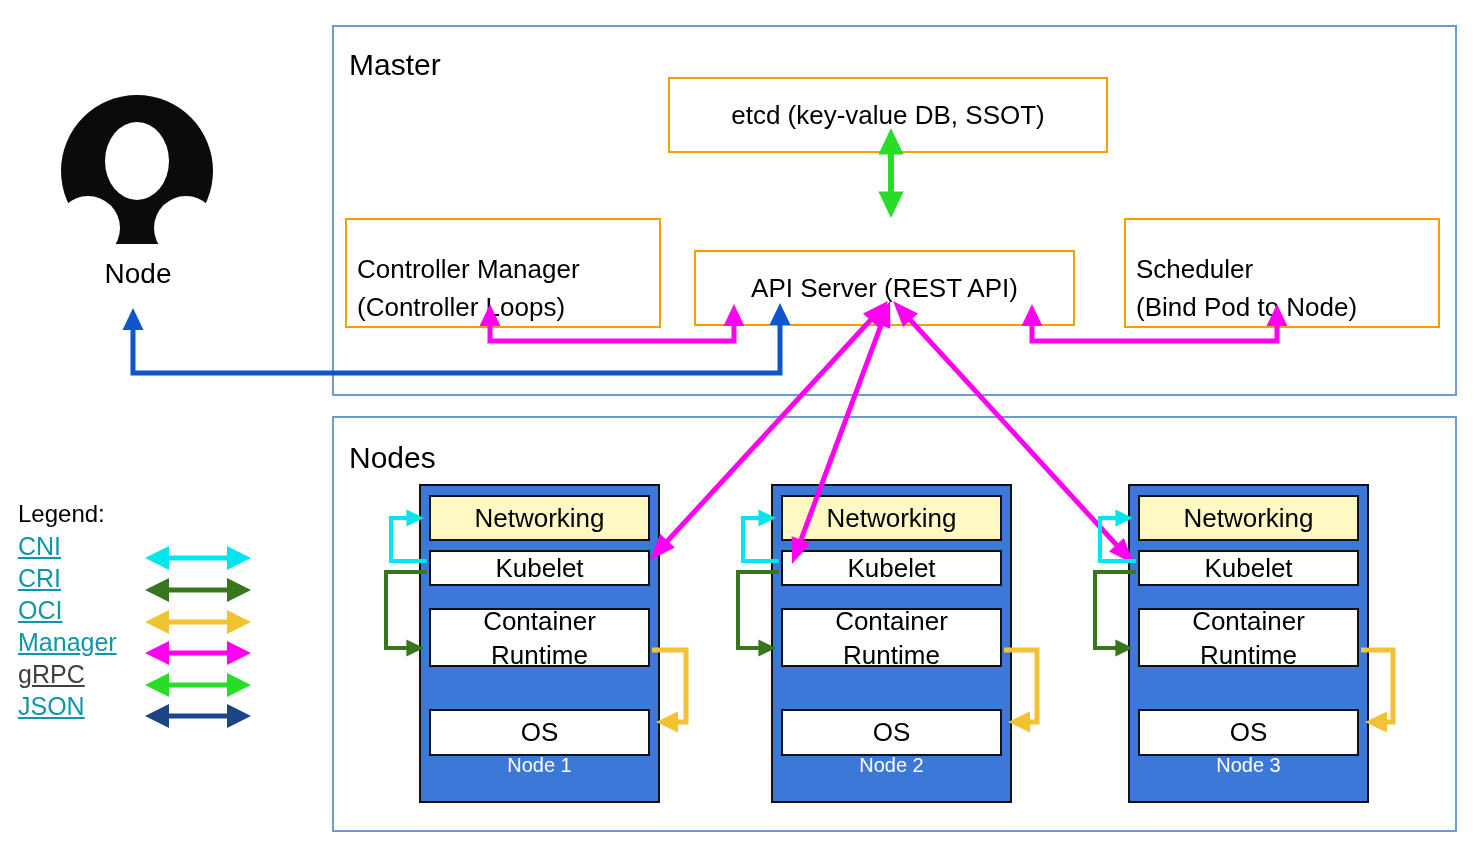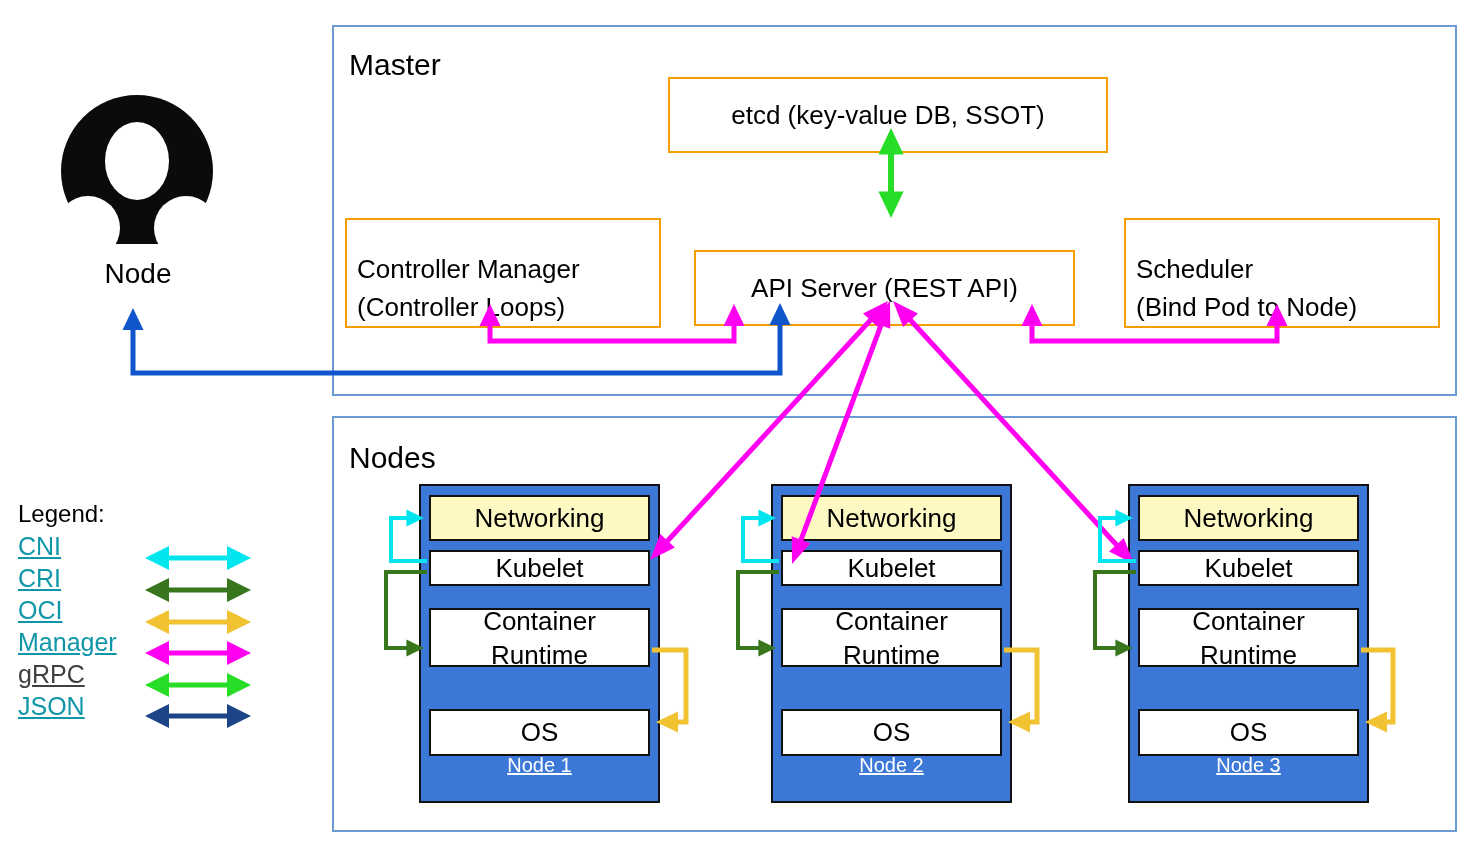--- a/index.html
+++ b/index.html
@@ -29,21 +29,21 @@
   .layer{
     position:absolute;left:8px;width:221px;background:#fff;border:2px solid #111;
     box-sizing:border-box;display:flex;align-items:center;justify-content:center;
     font-size:26px;text-align:center;
   }
   .layer.networking{top:9px;height:46px;background:#fef9c3;}
   .layer.kubelet{top:64px;height:36px;text-align:center;}
   .layer.runtime{top:122px;height:59px;flex-direction:column;line-height:34px;}
   .layer.os{top:207px;height:47px;margin-top:16px;}
   .node-label{
-    position:absolute;left:0;right:0;top:268px;text-align:center;color:#fff;font-size:20px;text-decoration:underline;
+    position:absolute;left:0;right:0;top:268px;text-align:center;color:#fff;font-size:20px;
   }
   #user-icon{position:absolute;left:58px;top:92px;}
   #user-label{position:absolute;left:60px;top:258px;width:156px;text-align:center;font-size:28px;}
   #legend{position:absolute;left:18px;top:500px;}
   .legend-title{font-size:24px;color:#000;margin-bottom:6px;}
   .legend-link{
     display:block;font-size:25px;text-decoration:underline;cursor:pointer;
     margin-bottom:7px;line-height:25px;
   }
   #arrow-layer{

